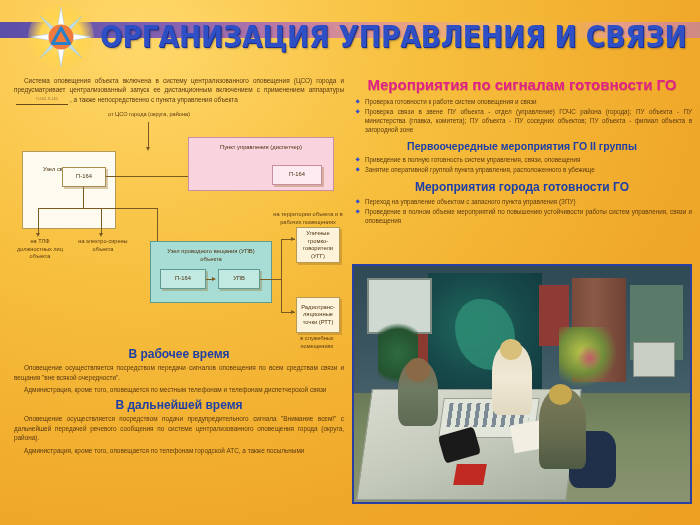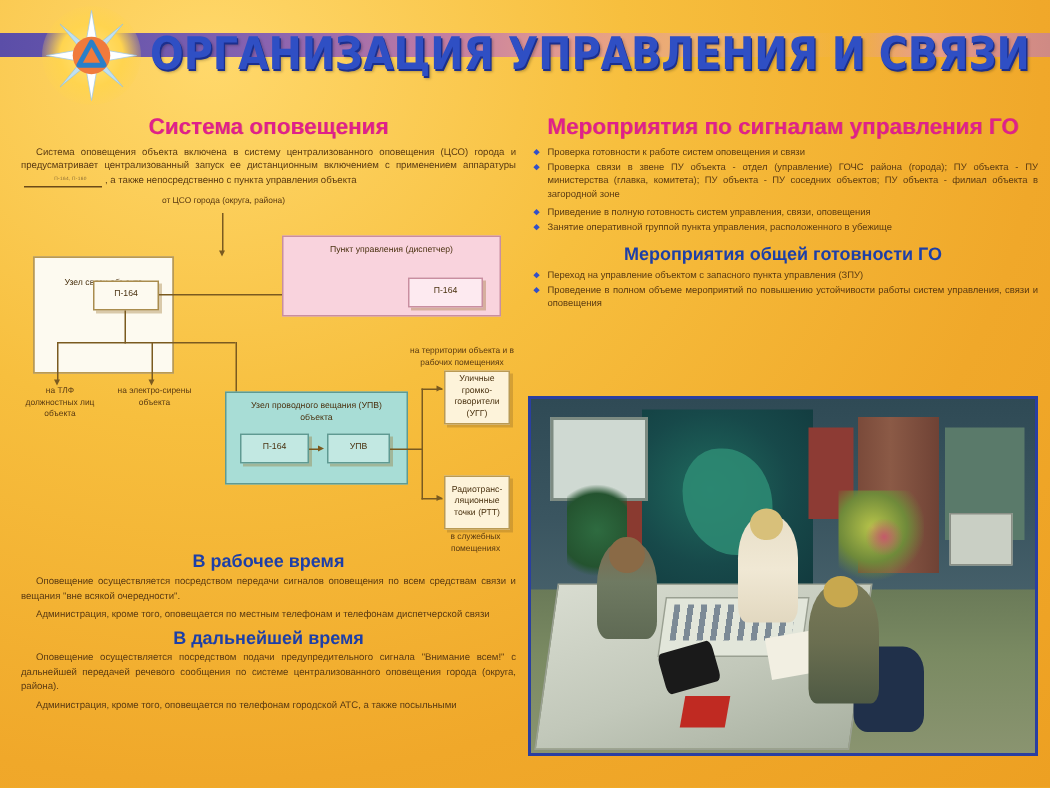--- a/index.html
+++ b/index.html
@@ -199,21 +199,20 @@
         </g>
       </svg>
     </div>
     <div class="title">
       <span>ОРГАНИЗАЦИЯ УПРАВЛЕНИЯ И СВЯЗИ</span>
     </div>
   </div>
 
   <div class="col-left">
 
-    <div class="h-major">Система оповещения</div>
 
     <p class="para">
       <span>Система оповещения объекта включена в систему централизованного оповещения (ЦСО) города и предусматривает централизованный запуск ее дистанционным включением с применением аппаратуры</span><span class="blank-line"><span class="blank-cap">П-164, П-160</span></span><span>, а также непосредственно с пункта управления объекта</span>
     </p>
 
     <div class="diagram">
 
       <div class="dlabel" style="left:60px;top:0px;width:150px;">от ЦСО города (округа, района)</div>
 
       <div class="line lv" style="left:134px;top:11px;height:26px;"></div>
@@ -284,33 +283,34 @@
     <p class="para">Оповещение осуществляется посредством передачи сигналов оповещения по всем средствам связи и вещания "вне всякой очередности".</p>
     <p class="para">Администрация, кроме того, оповещается по местным телефонам и телефонам диспетчерской связи</p>
 
     <div class="h-time">В дальнейшей время</div>
     <p class="para">Оповещение осуществляется посредством подачи предупредительного сигнала "Внимание всем!" с дальнейшей передачей речевого сообщения по системе централизованного оповещения города (округа, района).</p>
     <p class="para">Администрация, кроме того, оповещается по телефонам городской АТС, а также посыльными</p>
   </div>
 
   <div class="col-right">
 
-    <div class="h-major">Мероприятия по сигналам управления ГО</div>
+    <div class="h-major">Мероприятия по сигналам готовности ГО</div>
 
     <ul class="bul">
       <li><span class="bdot"></span><span>Проверка готовности к работе систем оповещения и связи</span></li>
       <li><span class="bdot"></span><span>Проверка связи в звене ПУ объекта - отдел (управление) ГОЧС района (города); ПУ объекта - ПУ министерства (главка, комитета); ПУ объекта - ПУ соседних объектов; ПУ объекта - филиал объекта в загородной зоне</span></li>
     </ul>
 
+    <div class="h-sub">Первоочередные мероприятия ГО  II группы</div>
     <ul class="bul">
       <li><span class="bdot"></span><span>Приведение в полную готовность систем управления, связи, оповещения</span></li>
       <li><span class="bdot"></span><span>Занятие оперативной группой пункта управления, расположенного в убежище</span></li>
     </ul>
 
-    <div class="h-sub" style="font-size:12px;">Мероприятия общей готовности ГО</div>
+    <div class="h-sub" style="font-size:12px;">Мероприятия города готовности ГО</div>
     <ul class="bul">
       <li><span class="bdot"></span><span>Переход на управление объектом с запасного пункта управления (ЗПУ)</span></li>
       <li><span class="bdot"></span><span>Проведение в полном объеме мероприятий по повышению устойчивости работы систем управления, связи и оповещения</span></li>
     </ul>
 
     <div class="photo-frame">
       <div class="photo">
         <div class="ph-wall"></div>
         <div class="ph-redwall"></div>
         <div class="ph-map"></div>

